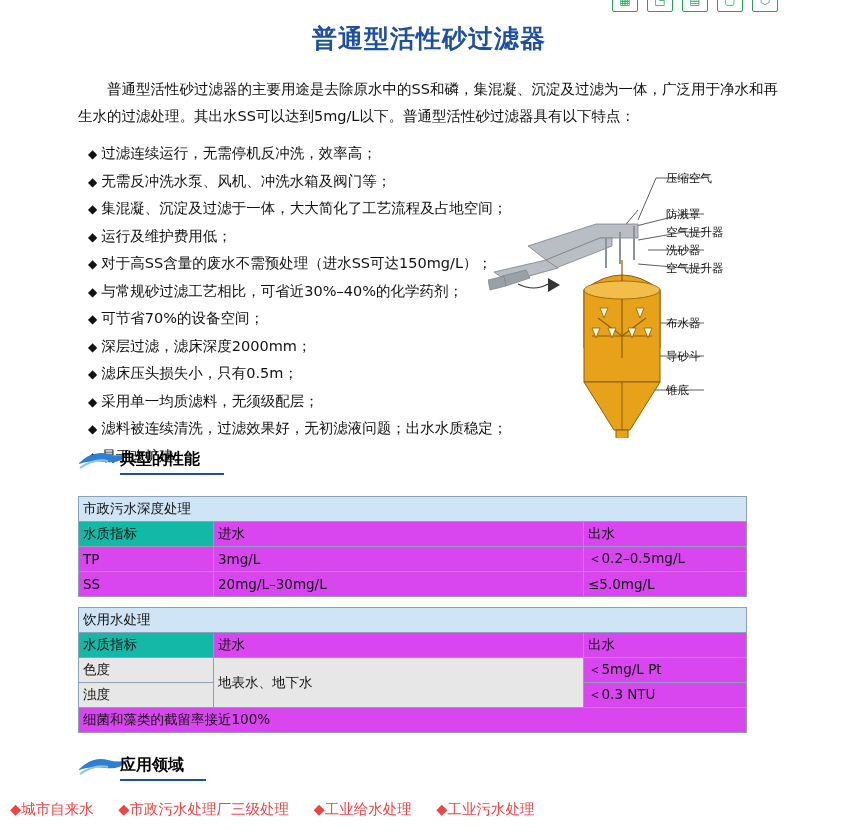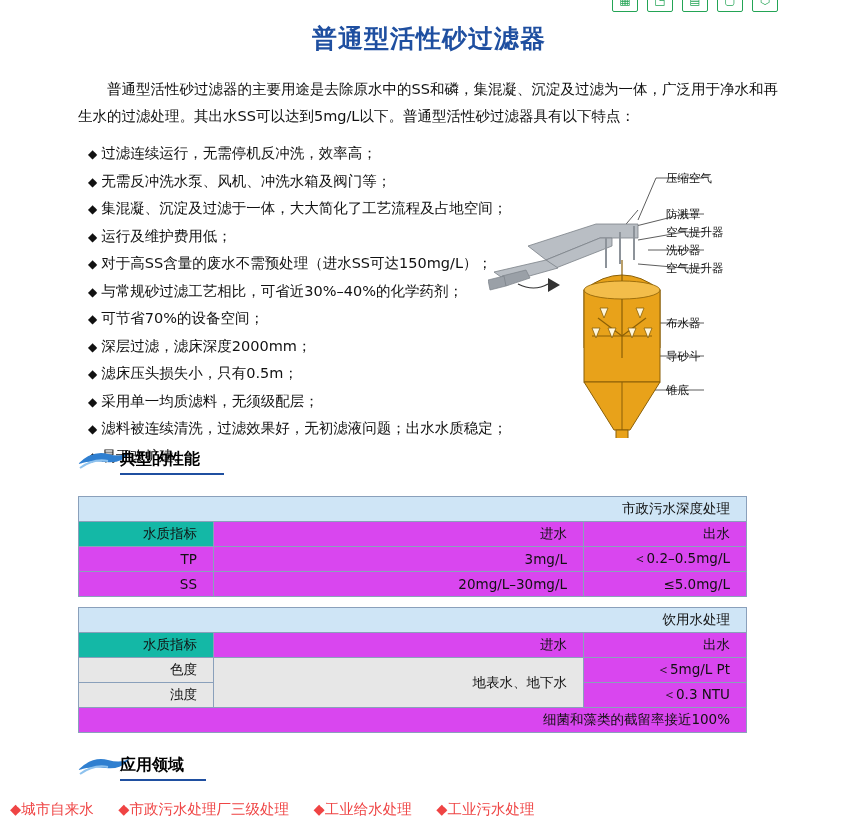--- a/index.html
+++ b/index.html
@@ -133,23 +133,23 @@
 
   
   table.spec {
     position: absolute;
     border-collapse: collapse;
     font-size: 13.5px;
     table-layout: fixed;
   }
   table.spec td {
     border: 1px solid #8aa0bb;
-    text-align: right;
+    text-align: left;
     height: 22px;
-    padding: 1px 16px;
+    padding: 1px 4px;
     color: #111;
   }
   table.spec td.hdr {
     background: #cfe5f6;
     font-weight: normal;
   }
   table.spec td.sub {
     background: #14b8a6;
   }
   table.spec td.plain {

